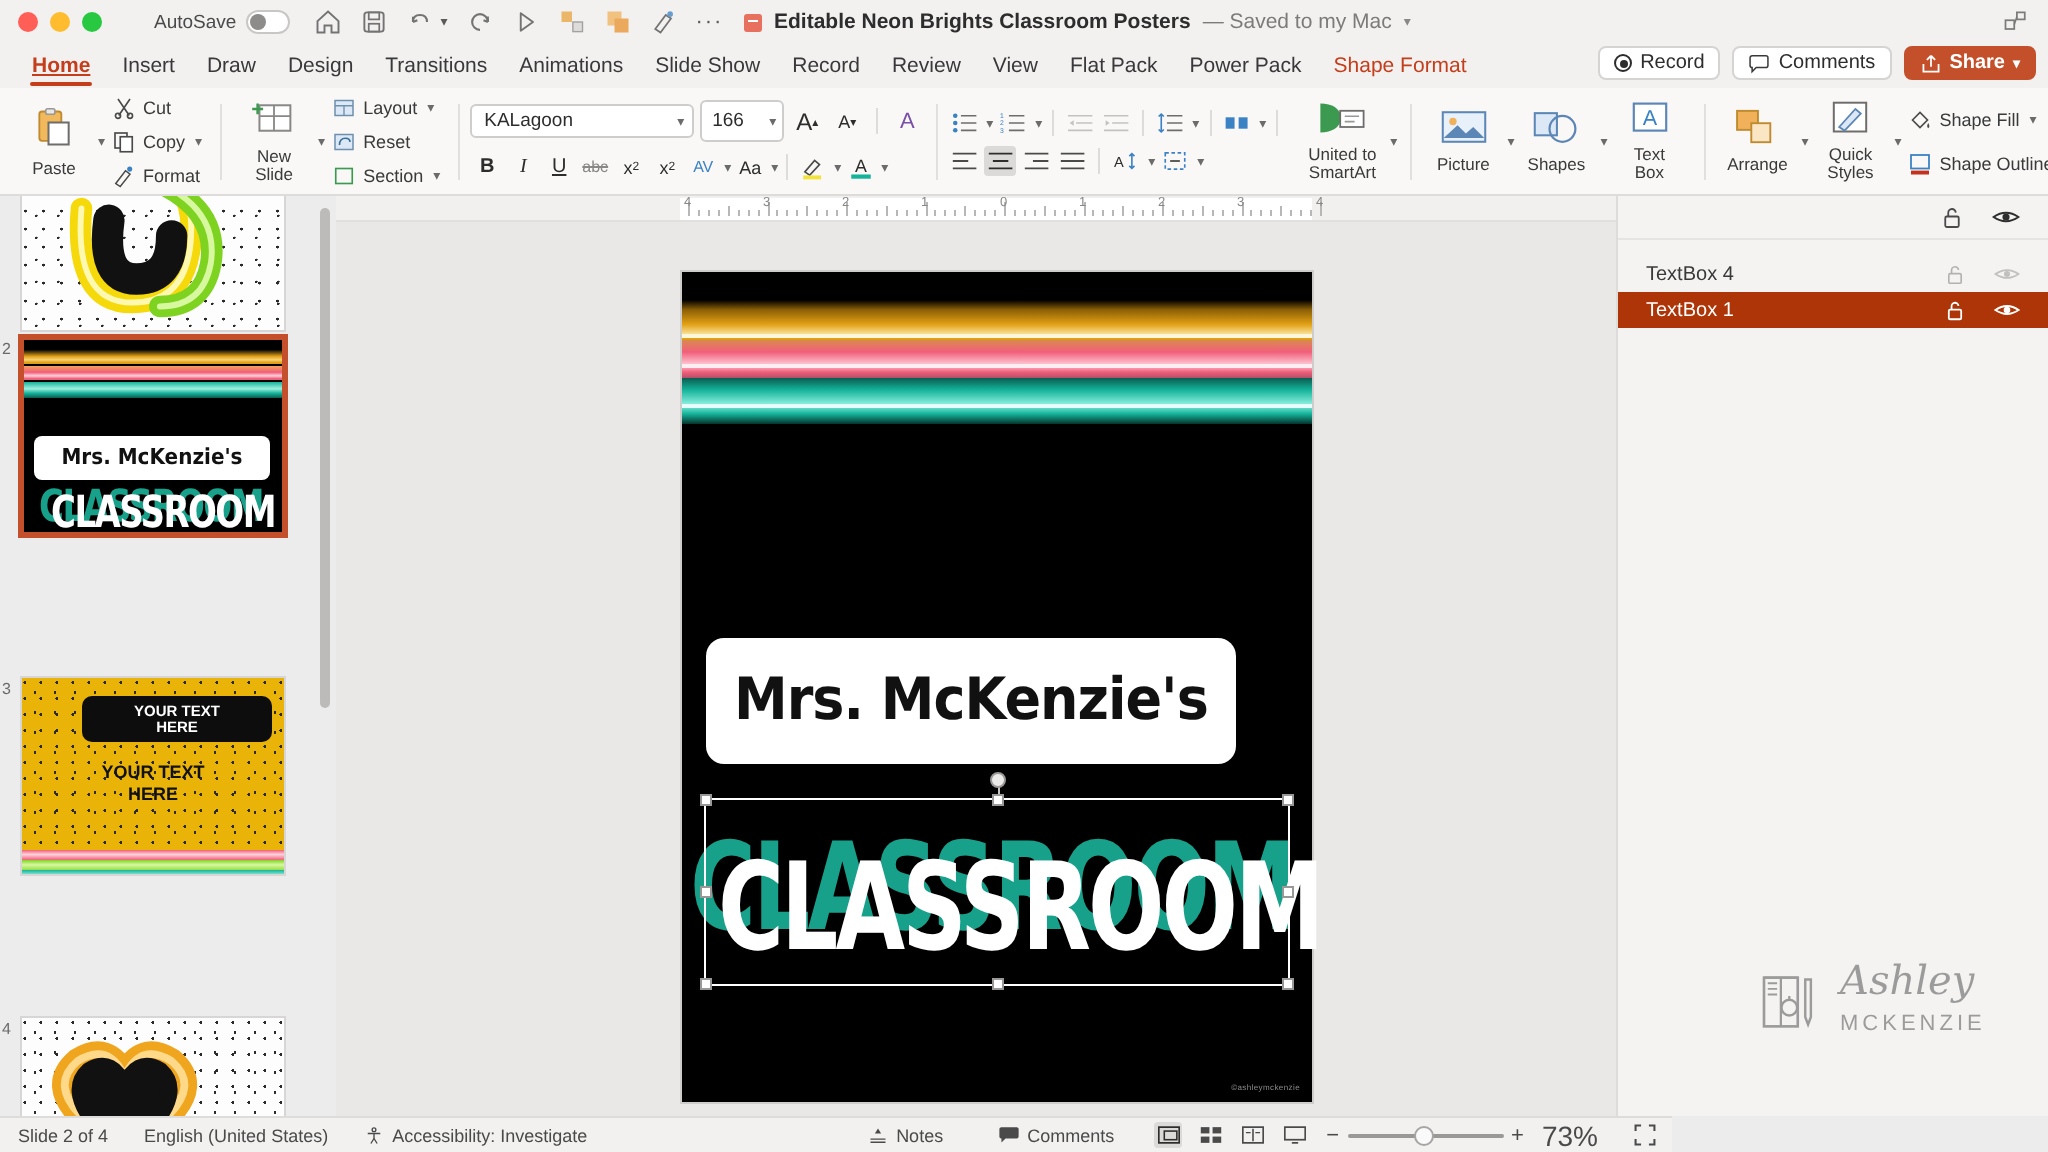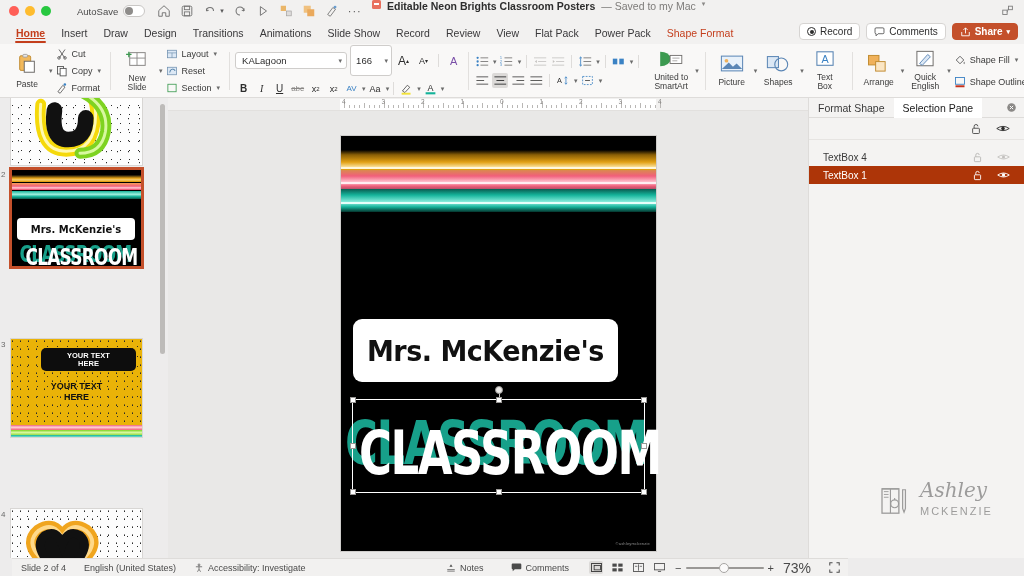--- a/index.html
+++ b/index.html
@@ -30,21 +30,21 @@
     background: #fff; border: 1px solid #c9c7c5; position: relative;
   }
   .toggle::after {
     content: ""; position: absolute; left: 1px; top: 1px;
     width: 8px; height: 8px; border-radius: 50%; background: #8e8c8a;
   }
   .qat { display: flex; align-items: center; gap: 9px; margin-left: 12px; }
   .qat-ic { width: 14px; height: 14px; display: block; opacity: .75; }
   .title-center {
     position: absolute; left: 372px; top: 0; height: 22px;
-    display: flex; align-items: flex-start; gap: 6px;
+    display: flex; align-items: center; gap: 6px;
   }
   .doc-icon { width: 9px; height: 9px; background: #e8705e; border-radius: 1.5px; position: relative; }
   .doc-icon::after { content:""; position:absolute; left:2px; top:3px; width:5px; height:1.5px; background:#fff; }
   .doc-title { font-size: 10.5px; color: #2d2d2d; font-weight: 600; }
   .doc-saved { font-size: 10.5px; color: #7d7b79; font-weight: 400; }
   .search-box {
     position: absolute; right: 34px; top: 4px;
     width: 190px; height: 15px; border-radius: 4px;
     background: #e6e4e2; display: flex; align-items: center; padding: 0 6px; gap: 4px;
   }
@@ -99,21 +99,21 @@
   .chev { font-size: 7px; color:#6b6b6b; margin-left:1px; }
 
   
   .fontrow1 { display:flex; align-items:center; gap:3px; }
   .fontrow2 { display:flex; align-items:center; gap:1px; margin-top:4px; }
   .fsel {
     width: 112px; height: 17px; background:#fff; border:1px solid #cfcdcb; border-radius:3px;
     display:flex; align-items:center; justify-content:space-between; padding:0 4px 0 6px; font-size:9.5px; color:#2d2d2d;
   }
   .ssel {
-    width: 42px; height: 31px; background:#fff; border:1px solid #cfcdcb; border-radius:3px;
+    width: 42px; height: 21px; background:#fff; border:1px solid #cfcdcb; border-radius:3px;
     display:flex; align-items:center; justify-content:space-between; padding:0 3px 0 5px; font-size:9.5px; color:#2d2d2d;
   }
   .sq { width:17px;height:17px;display:flex;align-items:center;justify-content:center;font-size:10px;color:#2d2d2d; }
   .sq.b{font-weight:700;} .sq.i{font-style:italic;font-family:"Liberation Serif",serif;} .sq.u{text-decoration:underline;}
   .sep { width:1px; height:13px; background:#dedcda; margin:0 3px; }
 
   
   .prow { display:flex; align-items:center; gap:2px; }
   .prow + .prow { margin-top:4px; }
   .pbtn { width:16px;height:15px;display:flex;align-items:center;justify-content:center;border-radius:2px; }
@@ -199,21 +199,21 @@
   .rp-btn {
     width:92px; height:18px; background:#fff; border:1px solid #cfcdcb; border-radius:3px;
     font-size:10px; color:#2d2d2d; display:flex; align-items:center; justify-content:center;
   }
   .logo-wm { position:absolute; right:14px; top:384px; width:130px; display:flex; align-items:center; gap:6px; opacity:.55; }
   .logo-txt1 { font-family:"DejaVu Serif", serif; font-style:italic; font-size:20px; color:#555; line-height:.85; }
   .logo-txt2 { font-size:11px; letter-spacing:2px; color:#555; }
 
   
   .statusbar {
-    position:absolute; left:12px; bottom:0; width:836px; height:18px;
+    position:absolute; left:0; bottom:0; width:836px; height:18px;
     background:#f2f1f0; border-top:1px solid #dedcda;
     display:flex; align-items:center; font-size:9px; color:#4a4a4a;
   }
   .sb-item { display:flex; align-items:center; gap:4px; padding:0 9px; white-space:nowrap; }
   .sb-right { position:absolute; right:6px; display:flex; align-items:center; gap:9px; }
   .zoom-slider { display:flex; align-items:center; gap:4px; }
   .zs-track { width:78px; height:2px; background:#9a9896; border-radius:1px; position:relative; }
   .zs-knob { position:absolute; left:33px; top:-4px; width:10px; height:10px; border-radius:50%; background:#fbfafa; border:1px solid #a7a5a3; }
   .vbtn { width:14px;height:13px;display:flex;align-items:center;justify-content:center;border-radius:2px; }
   .vbtn.on { background:#dcdad8; }
@@ -593,21 +593,21 @@
       </div>
       <span class="chev">▾</span>
       <div class="big-btn">
         <span class="gi">
           <svg width="22" height="18" viewBox="0 0 24 20">
               <rect x="3" y="1.5" width="18" height="16" fill="#fff" stroke="#6f6d6b" stroke-width="1.1"></rect>
               <path d="M6 15 L15 5 L18 7.5 L9 17 Z" fill="#dce8f5" stroke="#5b86b5" stroke-width="1"></path>
             </svg>
         </span>
         <span>Quick</span>
-        <span>English</span>
+        <span>Styles</span>
       </div>
       <span class="chev">▾</span>
       <div class="mini-col" style="gap:7px">
         <div class="mini-btn">
           <svg width="12" height="12" viewBox="0 0 16 16">
               <path d="M3 8 L8 3 L13 8 L8 13 Z" fill="none" stroke="#4a4a4a" stroke-width="1.1"></path>
               <path d="M13.5 10 Q15 12.5 13.5 13.5 Q12 12.5 13.5 10 Z" fill="#4a4a4a"></path>
             </svg>
           <span>Shape Fill</span>
           <span class="chev">▾</span>
@@ -809,28 +809,20 @@
         <div class="handle" style="left:-3px;bottom:-3px"></div>
         <div class="handle" style="left:50%;margin-left:-3px;bottom:-3px"></div>
         <div class="handle" style="right:-3px;bottom:-3px"></div>
       </div>
 
       <span class="wm">©ashleymckenzie</span>
     </div>
   </div>
 
   <div class="rpanel">
-    <div class="rp-tabs">
-      <div class="rp-tab">Format Shape</div>
-      <div class="rp-tab active">Selection Pane</div>
-      <svg class="rp-close" viewBox="0 0 16 16">
-          <circle cx="8" cy="8" r="6.2" fill="#8a8886"></circle>
-          <path d="M5.6 5.6 L10.4 10.4 M10.4 5.6 L5.6 10.4" stroke="#fff" stroke-width="1.4"></path>
-        </svg>
-    </div>
     <div class="rp-toolrow">
       <svg width="12" height="12" viewBox="0 0 16 16">
           <rect x="3.5" y="7" width="9" height="7" rx="1" fill="none" stroke="#4a4a4a" stroke-width="1.2"></rect>
           <path d="M5.5 7 V4.6 A2.5 2.5 0 0 1 10.5 4.4" fill="none" stroke="#4a4a4a" stroke-width="1.2"></path>
         </svg>
       <svg width="14" height="11" viewBox="0 0 18 12">
           <path d="M1 6 Q9 0.5 17 6 Q9 11.5 1 6 Z" fill="none" stroke="#2d2d2d" stroke-width="1.2"></path>
           <circle cx="9" cy="6" r="2.3" fill="#2d2d2d"></circle>
         </svg>
     </div>

